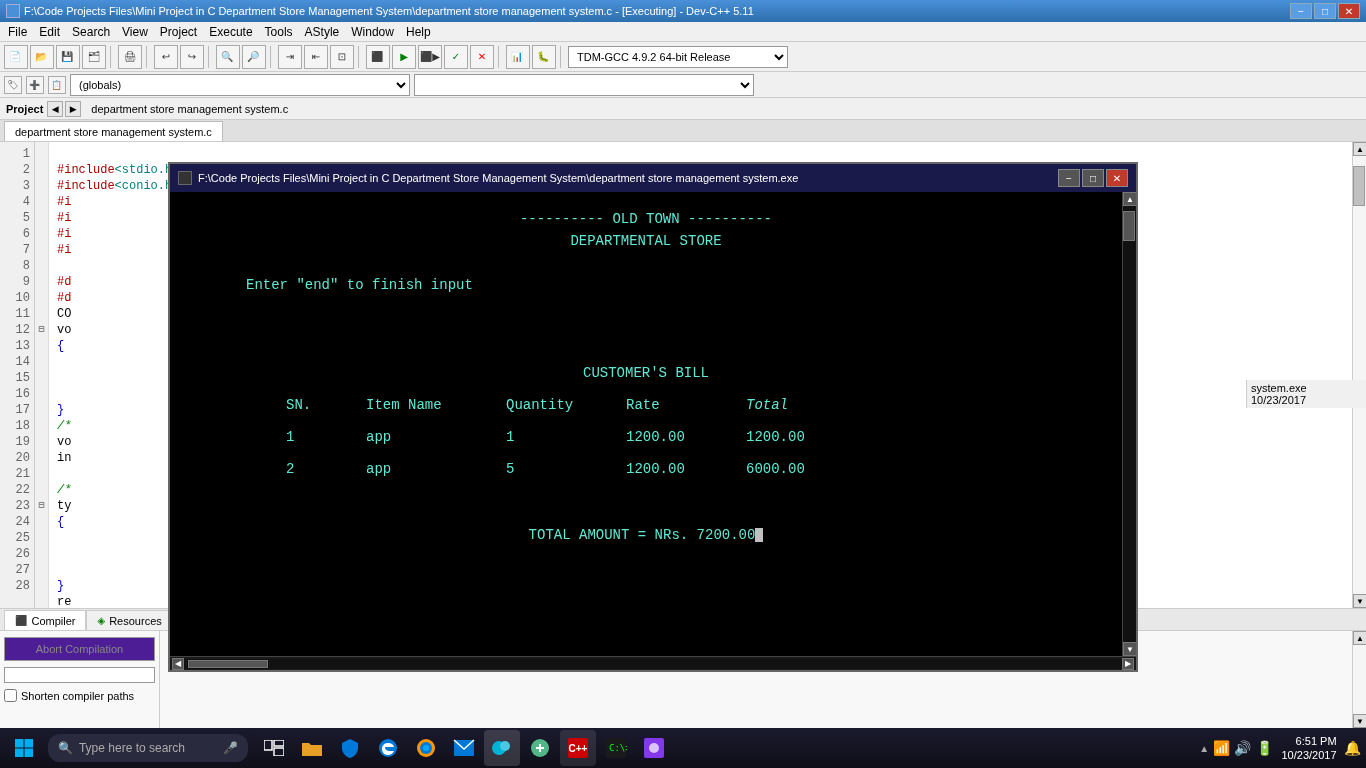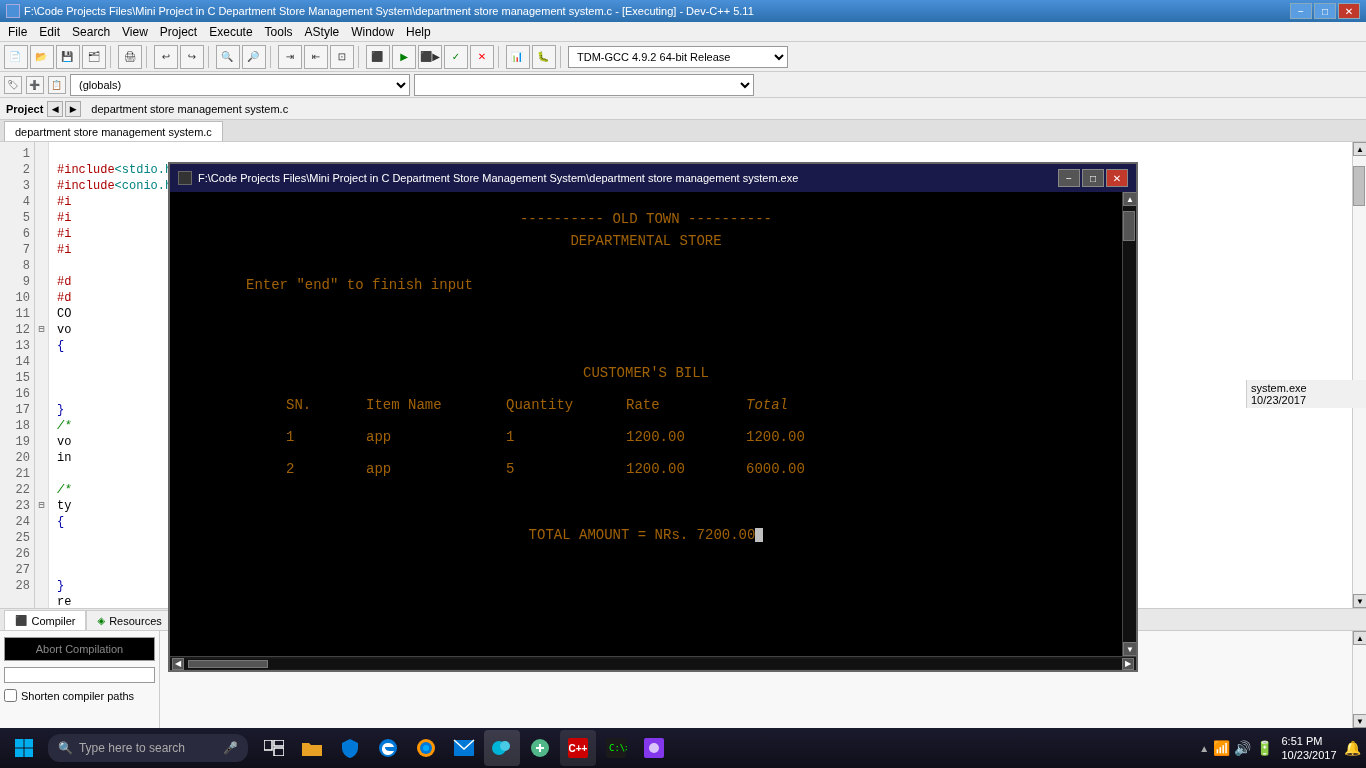--- a/index.html
+++ b/index.html
@@ -180,21 +180,21 @@
       border-right: 1px solid #ccc;
       padding: 6px 4px;
       display: flex;
       flex-direction: column;
       gap: 6px;
       background: #f8f8f8;
     }
     .abort-btn {
       height: 24px;
       border: 1px solid #999;
-      background: #000000;
+      background: #4c1d95;
       font-size: 11px;
       cursor: pointer;
       color: #888;
       display: flex;
       align-items: center;
       justify-content: center;
     }
     .progress-bar-container {
       height: 16px;
       border: 1px solid #999;
@@ -273,21 +273,21 @@
     }
     .taskbar-right {
       margin-left: auto;
       display: flex;
       align-items: center;
       gap: 8px;
       color: white;
       font-size: 11px;
     }
     .tray-icons { display: flex; gap: 4px; align-items: center; }
-    .clock { text-align: left; color: white; font-size: 11px; line-height: 14px; }
+    .clock { text-align: right; color: white; font-size: 11px; line-height: 14px; }
 
     
     .console-window {
       position: absolute;
       top: 162px;
       left: 168px;
       width: 970px;
       height: 510px;
       background: #000;
       border: 2px solid #666;
@@ -308,21 +308,21 @@
     .console-title-left { display: flex; align-items: center; gap: 6px; }
     .console-icon { width: 14px; height: 14px; background: #333; border: 1px solid #666; }
     .console-controls { display: flex; gap: 2px; }
     .con-btn {
       width: 22px; height: 18px; background: #555; border: 1px solid #888;
       color: white; font-size: 10px; cursor: pointer; display: flex; align-items: center; justify-content: center;
     }
     .console-content {
       flex: 1;
       padding: 8px 16px;
-      color: #a16207;
+      color: #5eead4;
       font-family: 'Courier New', monospace;
       font-size: 14px;
       line-height: 22px;
       overflow: hidden;
     }
     .console-scrollbar {
       width: 14px;
       background: #1a1a1a;
       border-left: 1px solid #444;
       display: flex;

